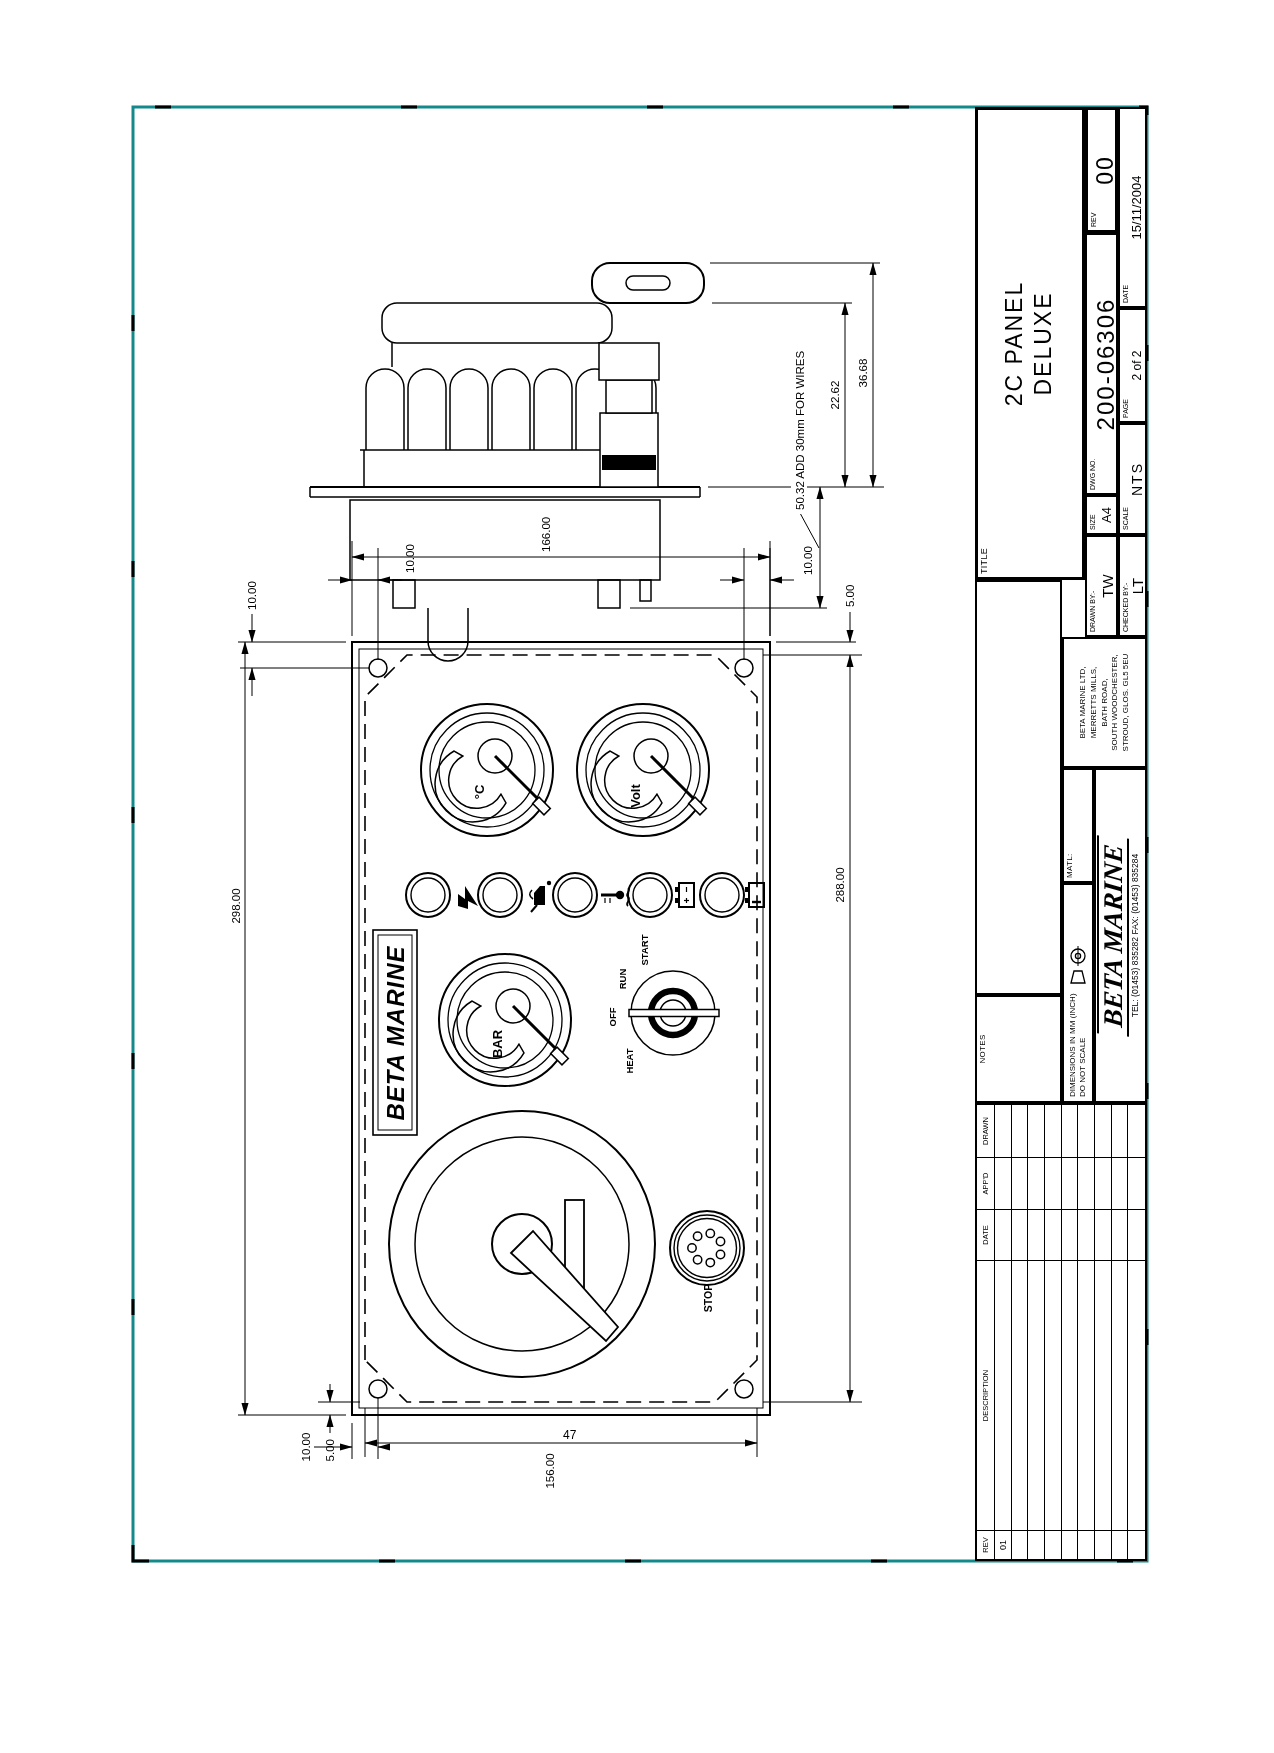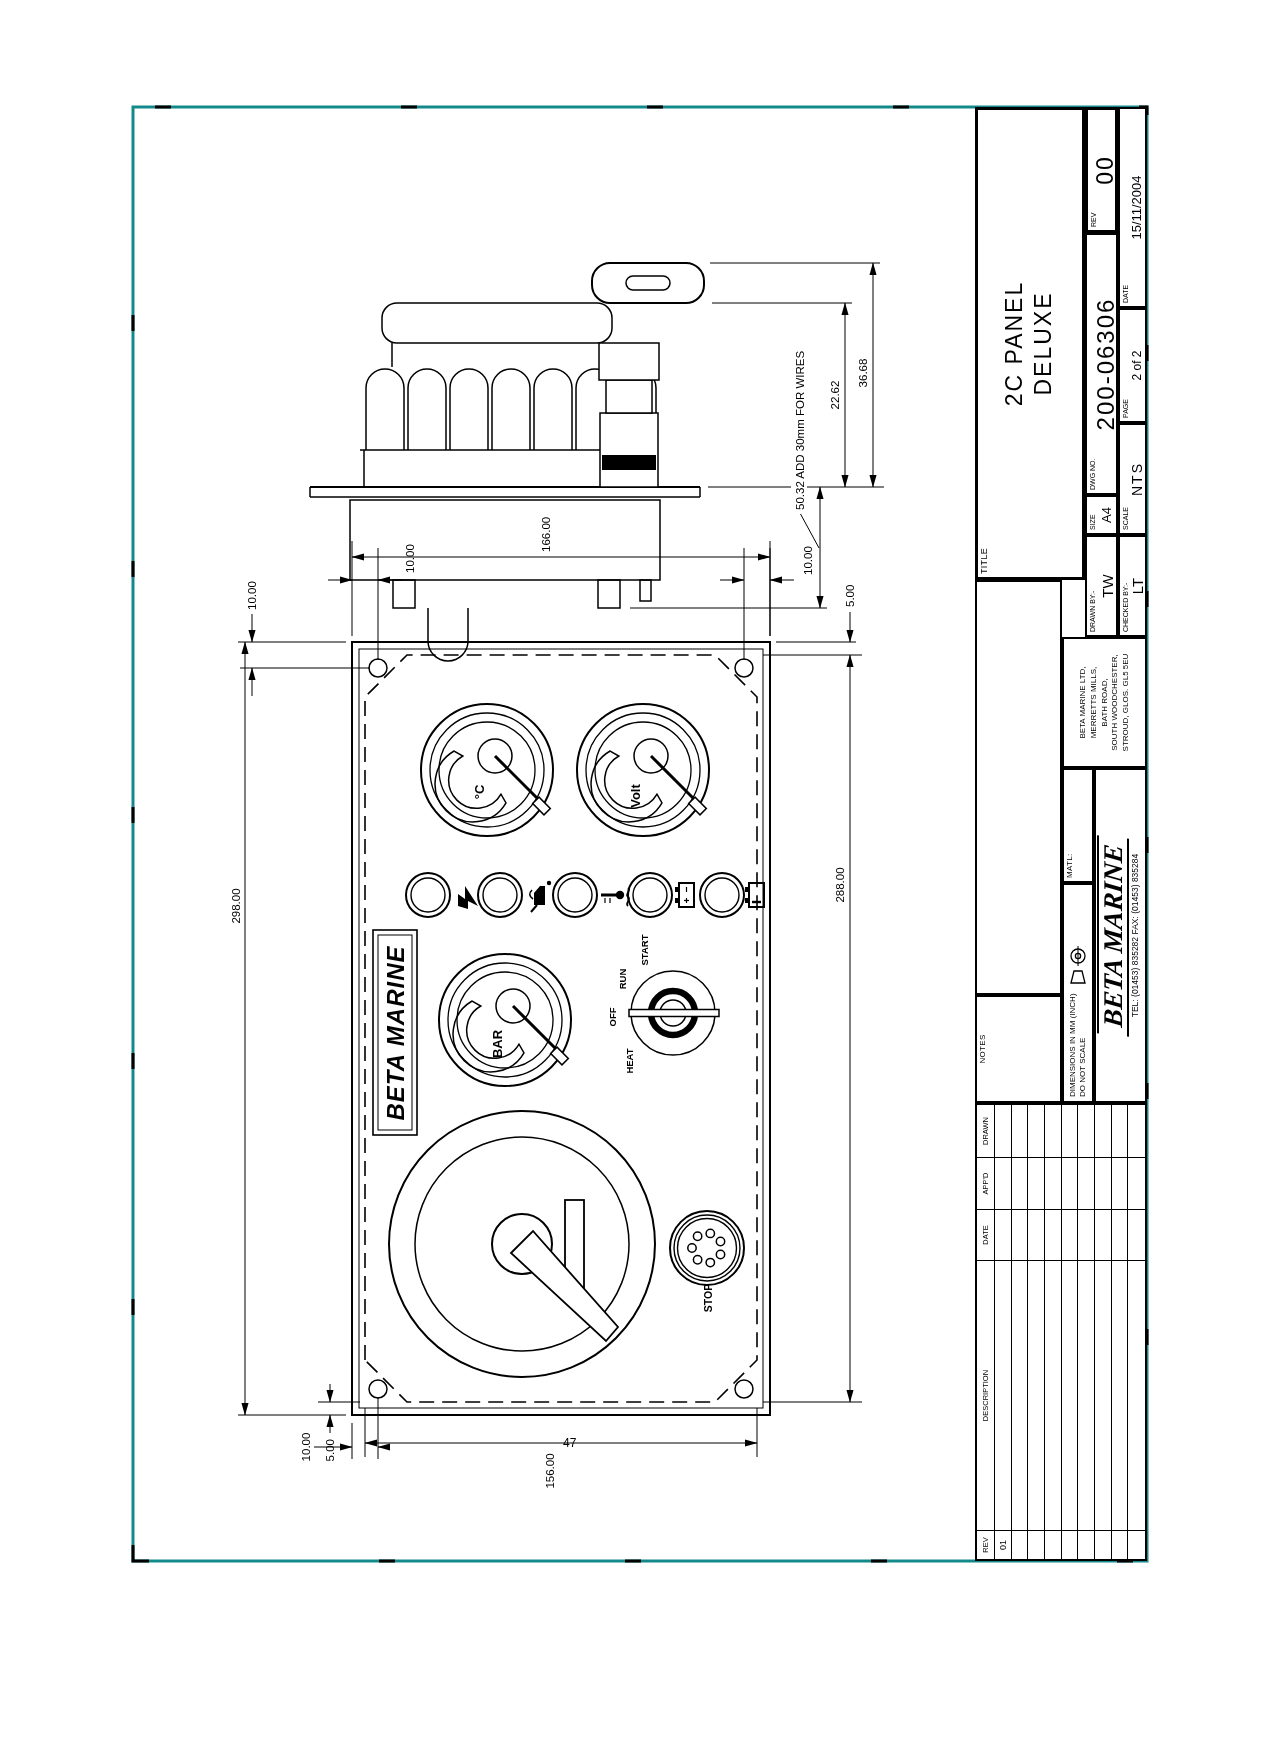--- a/index.html
+++ b/index.html
@@ -36,21 +36,21 @@
       box-sizing:border-box;background:#fff;display:flex;align-items:center;}
   .dimsnote .txt{font-size:8px;line-height:1.3;padding-left:4px;white-space:nowrap;}
   .logobox{position:absolute;left:650px;top:1094px;width:335px;height:53px;border:2px solid #000;
       box-sizing:border-box;background:#fff;text-align:center;}
   .logotext{display:inline-block;font-family:"Liberation Serif",serif;font-style:italic;font-weight:bold;
       font-size:27px;line-height:1.05;border-top:2px solid #000;border-bottom:2px solid #000;
       padding:0 8px;margin-top:1px;transform:skewX(-6deg);}
   .telfax{font-size:8.5px;margin-top:1px;white-space:nowrap;}
   .addr{position:absolute;left:985px;top:1062px;width:131px;height:85px;border:2px solid #000;
       box-sizing:border-box;background:#fff;text-align:center;font-size:8px;line-height:1.35;padding-top:14px;}
-  .pageno{position:absolute;left:563px;top:1428px;font-size:12px;font-family:"Liberation Sans",sans-serif;margin-top:8px;}
+  .pageno{position:absolute;left:563px;top:1428px;font-size:12px;font-family:"Liberation Sans",sans-serif;}
 </style>
 </head>
 <body>
 
 <div class="page">
   <div class="rot">
 
     <svg class="draw" width="1753" height="1274" viewBox="0 0 1753 1274">
       <defs>
         <marker id="ar" viewBox="0 0 12 8" refX="11.5" refY="4" markerWidth="13" markerHeight="9" orient="auto-start-reverse">

